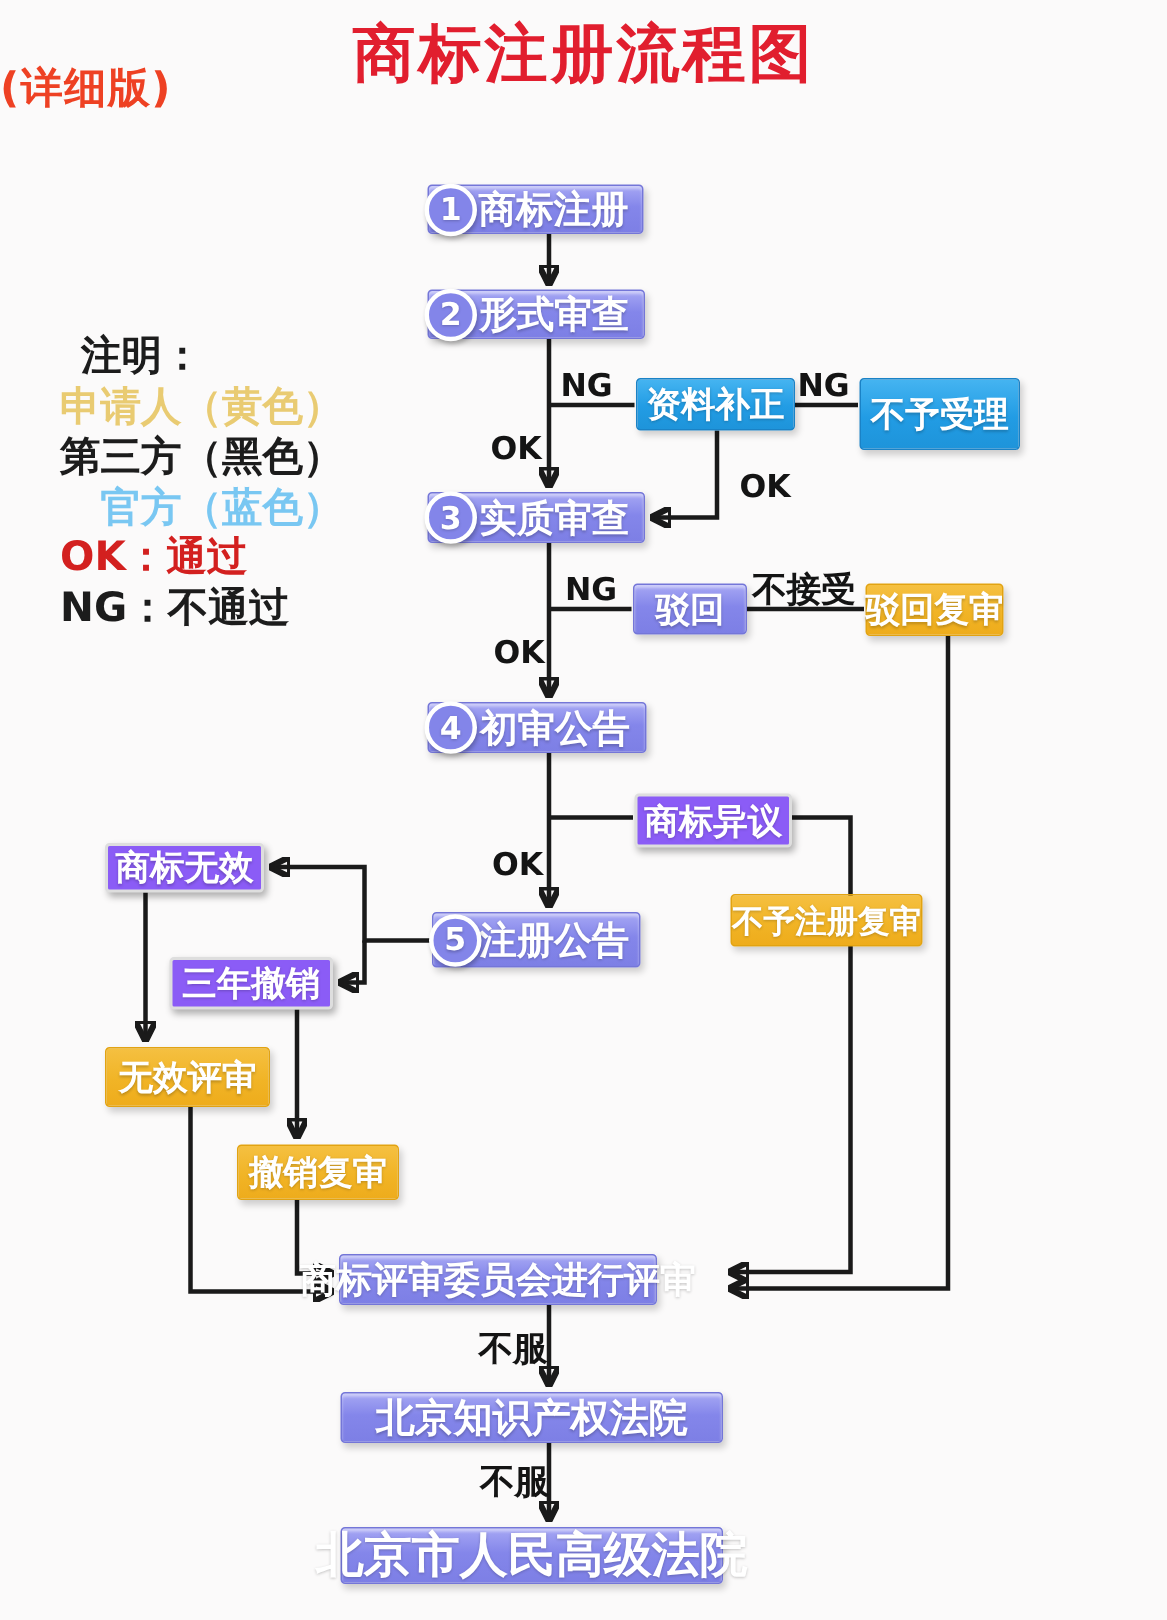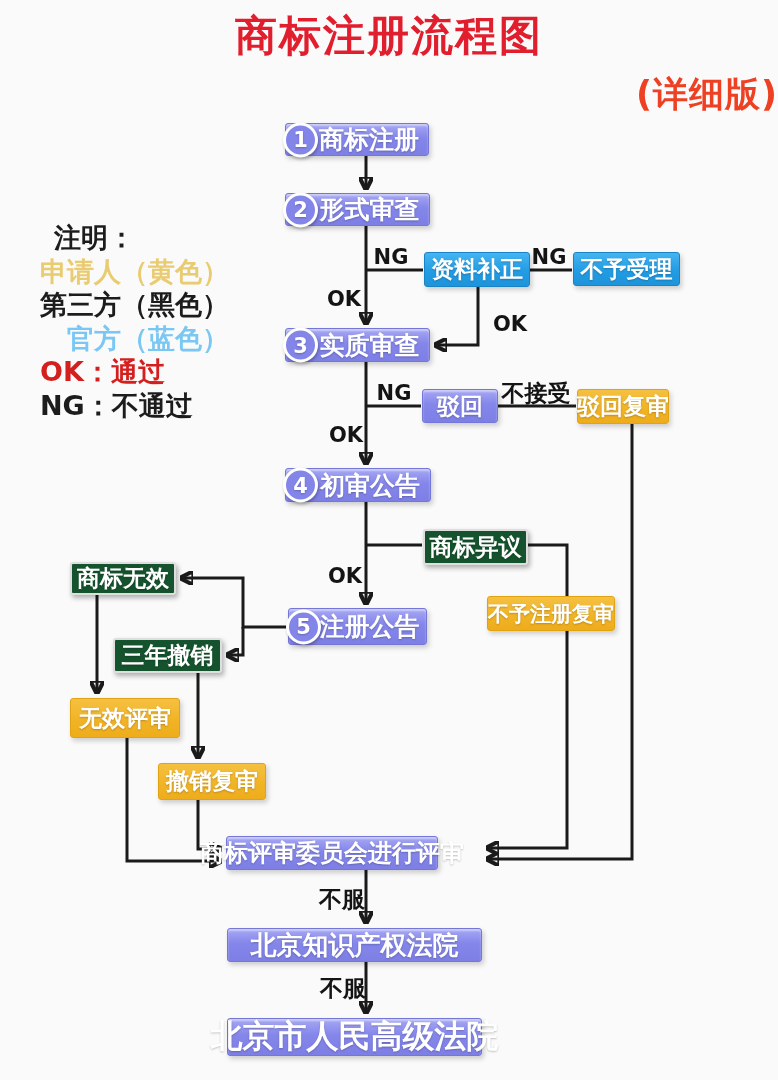--- a/index.html
+++ b/index.html
@@ -13,22 +13,22 @@
     background:#fbfafa;
     overflow:hidden;
   }
   
   .title{
     position:absolute;left:0;top:8px;width:100%;
     text-align:center;font-size:42px;font-weight:bold;
     color:#e11e2e;letter-spacing:2px;
   }
   .subtitle{
-    position:absolute;left:0;top:71px;width:100%;
-    text-align:right;font-size:35px;font-weight:bold;
+    position:absolute;left:0;top:40px;width:100%;
+    text-align:left;font-size:28px;font-weight:bold;
     color:#ee4123;letter-spacing:1px;
   }
   
   .legend{
     position:absolute;left:40px;top:221px;
     font-size:27px;font-weight:bold;line-height:33.5px;
     color:#1c1c1c;white-space:nowrap;
   }
   .legend .lg-head{display:block;padding-left:14px;}
   .legend .lg-line{display:block;}
@@ -56,21 +56,21 @@
   }
   .blue{
     background:linear-gradient(180deg,#45b4f1 0%,#229ce4 55%,#1e94da 100%);
     border:1px solid #1a82c6;
   }
   .yellow{
     background:linear-gradient(180deg,#f5c041 0%,#f1b426 55%,#eeac1c 100%);
     border:1px solid #e2a312;
   }
   .black{
-    background:#14532d;
+    background:#8b5cf6;
     border:2px solid #dedede;
     box-shadow:2px 3px 5px rgba(0,0,0,0.3);
   }
   .step .step-label{flex:1;text-align:center;padding-left:24px;font-size:25px;}
   .step-badge{
     position:absolute;left:-3px;top:50%;transform:translateY(-50%);
     width:35px;height:35px;box-sizing:border-box;
     background:#8385e9;border:3px solid #ffffff;border-radius:50%;
     display:flex;align-items:center;justify-content:center;
     font-size:21px;color:#fff;
@@ -145,21 +145,21 @@
   <div class="node purple step" style="left:285px;top:468px;width:146px;height:34px;">
     <span class="step-badge">4</span>
     <span class="step-label">初审公告</span>
   </div>
   <div class="node purple step" style="left:288px;top:608px;width:139px;height:37px;">
     <span class="step-badge">5</span>
     <span class="step-label">注册公告</span>
   </div>
 
   <div class="node blue" style="left:424px;top:252px;width:106px;height:35px;">资料补正</div>
-  <div class="node blue" style="left:573px;top:252px;width:107px;height:34px;">不予受理</div>
+  <div class="node blue" style="left:573px;top:252px;width:107px;height:48px;">不予受理</div>
   <div class="node purple" style="left:422px;top:389px;width:76px;height:34px;">驳回</div>
   <div class="node yellow" style="left:577px;top:389px;width:92px;height:35px;">驳回复审</div>
   <div class="node black" style="left:423px;top:529px;width:105px;height:36px;">商标异议</div>
   <div class="node black" style="left:70px;top:562px;width:106px;height:33px;">商标无效</div>
   <div class="node black" style="left:113px;top:638px;width:109px;height:35px;">三年撤销</div>
   <div class="node yellow" style="left:70px;top:698px;width:110px;height:40px;">无效评审</div>
   <div class="node yellow" style="left:158px;top:763px;width:108px;height:37px;">撤销复审</div>
   <div class="node yellow" style="left:487px;top:596px;width:128px;height:35px;font-size:21px;">不予注册复审</div>
   <div class="node purple" style="left:226px;top:836px;width:212px;height:34px;font-size:24px;">商标评审委员会进行评审</div>
   <div class="node purple" style="left:227px;top:928px;width:255px;height:34px;font-size:26px;">北京知识产权法院</div>

